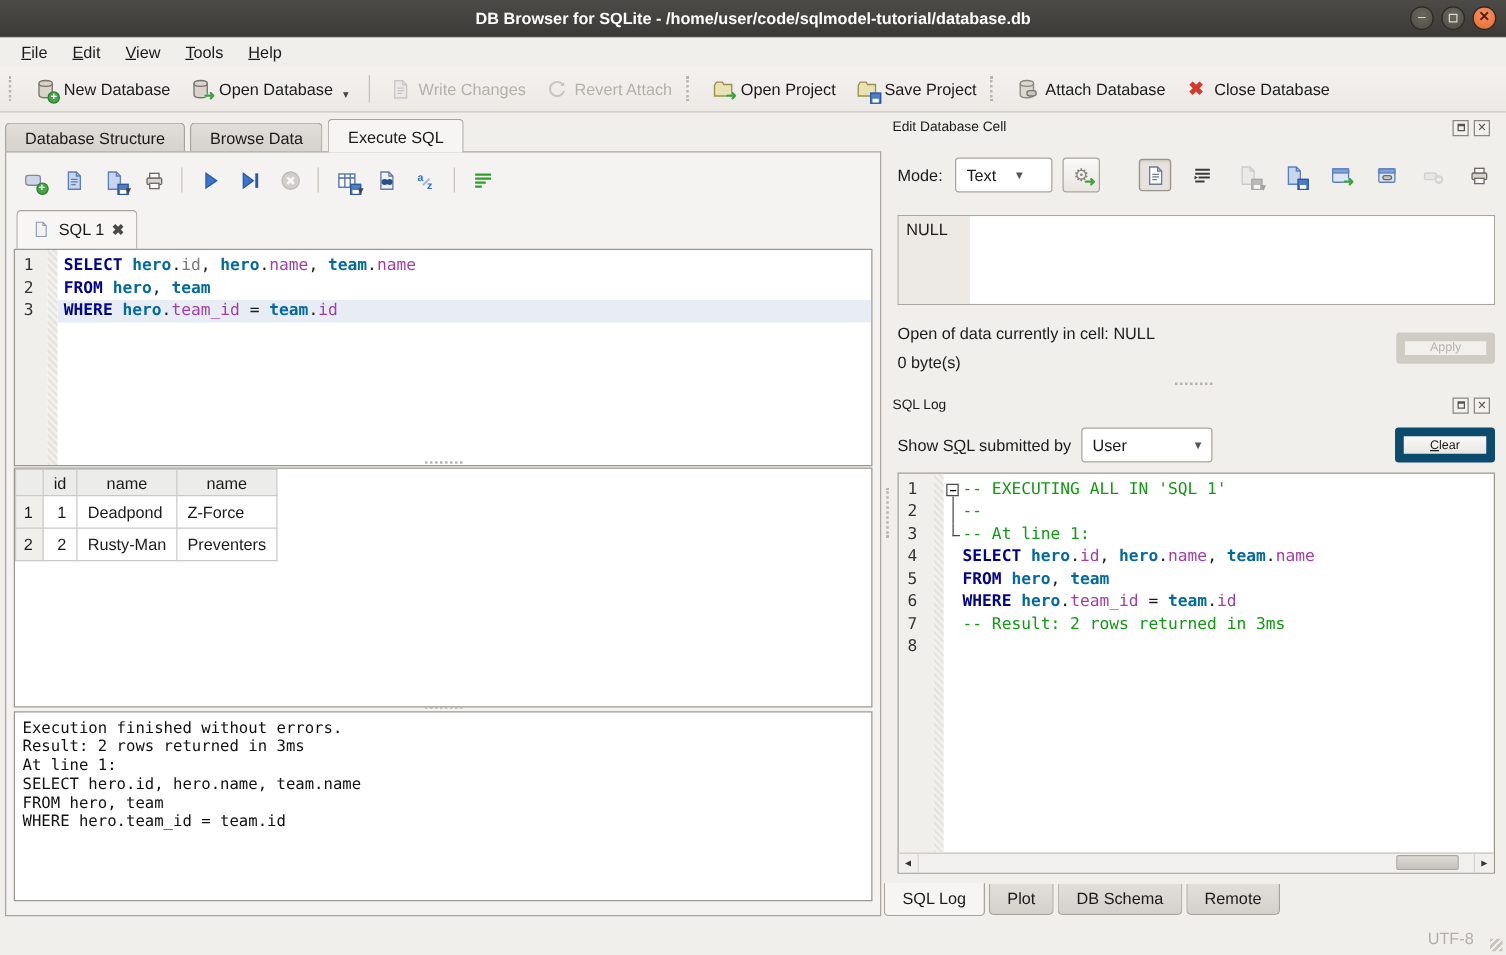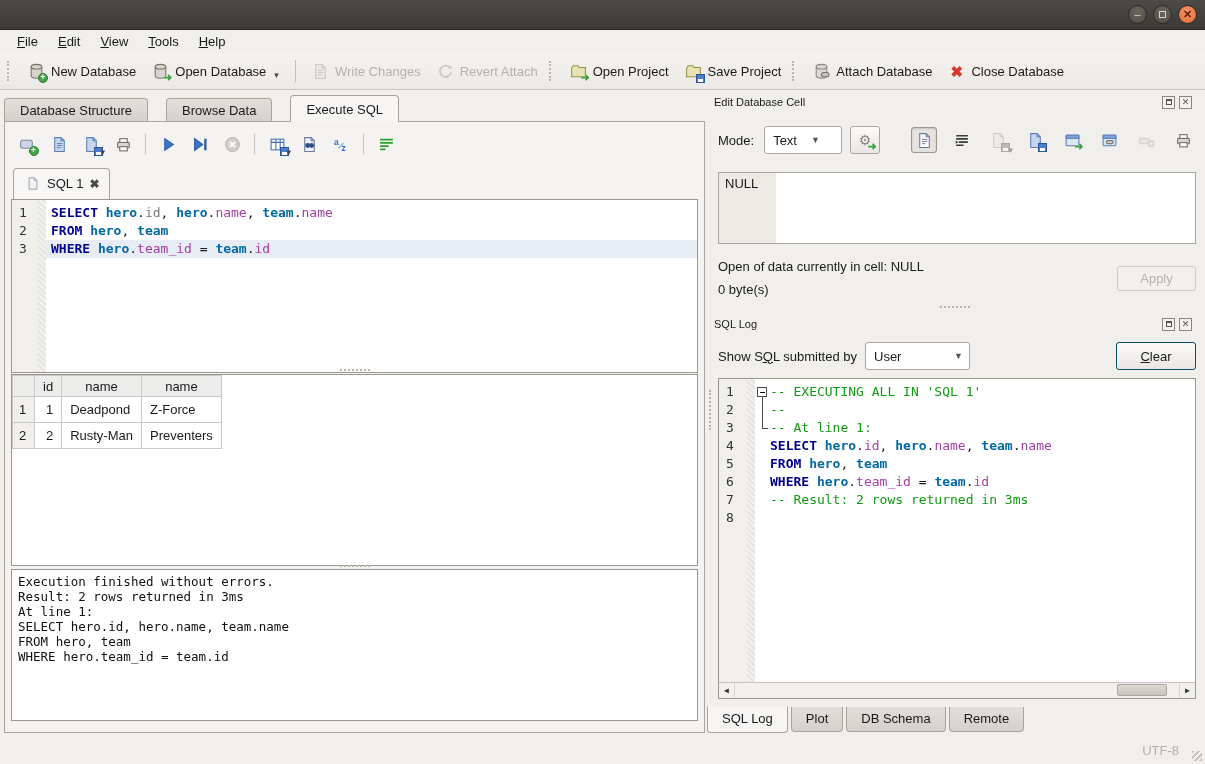--- a/index.html
+++ b/index.html
@@ -45,21 +45,21 @@
   .badge.plus { color:#fff; background:#46a546; border:1px solid #2d7c2d; border-radius:50%; width:10px; height:10px;
     display:flex; align-items:center; justify-content:center; font-size:9px; }
   .badge.arrow { color:#3fa03f; font-size:11px; text-shadow:0 0 1px #fff; }
   .badge.save { width:9px; height:9px; background:#4d7cc9; border:1px solid #2d5699; }
   .badge.save:after { content:""; display:block; margin:4px auto 0; width:5px; height:3px; background:#fff; }
   .bigx { color:#d8382a; font-size:15px; font-weight:bold; line-height:1; }
 
   
   .main-tabs { position:absolute; left:4px; top:95px; display:flex; align-items:flex-end; height:27px; }
   .main-tab { padding:4px 15px 5px; background:linear-gradient(#e2dfda,#d4d0cb); border:1px solid #a8a49d;
-    border-bottom:none; border-radius:4px 4px 0 0; margin-right:18px; height:24px; }
+    border-bottom:none; border-radius:4px 4px 0 0; margin-right:4px; height:24px; }
   .main-tab.active { background:#f6f5f3; height:27px; padding-top:6px; position:relative; z-index:3; }
 
   .left-page { position:absolute; left:4px; top:121px; width:701px; height:612px;
     border:1px solid #aaa69f; background:#f4f3f1; z-index:2; }
 
   
   .sql-toolbar { position:absolute; left:8px; top:8px; height:28px; display:flex; align-items:center; gap:4px; }
   .sql-tb-btn { width:28px; height:26px; display:flex; align-items:center; justify-content:center; border-radius:3px; position:relative; }
   .sql-tb-btn.disabled { opacity:.8; }
   .sql-tb-sep { width:1px; height:20px; background:#c6c2bb; margin:0 4px; }
@@ -121,22 +121,22 @@
   .gear-btn { width:30px; height:28px; margin-left:8px; border:1px solid #aaa69f; border-radius:3px;
     background:linear-gradient(#fbfaf9,#e9e6e2); display:flex; align-items:center; justify-content:center; position:relative; }
   .cell-icons { margin-left:auto; display:flex; align-items:center; gap:11px; }
   .cell-ic { width:26px; height:26px; display:flex; align-items:center; justify-content:center; position:relative; border-radius:3px; }
   .cell-ic.pressed { border:1px solid #9a968f; background:#e6e3de; box-shadow:inset 0 1px 2px rgba(0,0,0,.15); }
   .cell-ic.disabled { opacity:.45; filter:grayscale(1); }
 
   .cell-box { position:absolute; left:718px; top:172px; width:478px; height:72px; border:1px solid #aaa69f; background:#fff; display:flex; }
   .cell-gutter { width:57px; background:#edeae5; flex:none; padding:3px 0 0 6px; }
   .cell-info { position:absolute; left:718px; font-size:13px; }
-  .btn { border:1px solid #0c4a6e; border-radius:3px; background:linear-gradient(#fbfaf9,#e9e6e2);
-    display:flex; align-items:center; justify-content:center; font-size:13px; }
+  .btn { border:7px solid #0c4a6e; border-radius:3px; background:linear-gradient(#fbfaf9,#e9e6e2);
+    display:flex; align-items:center; justify-content:center; font-size:10px; }
   .btn.disabled { background:#f2f0ed; border-color:#cfccc6; color:#b5b2ac; }
 
   .show-row { position:absolute; left:718px; top:341px; width:478px; height:30px; display:flex; align-items:center; }
   .show-row u { text-decoration:underline; }
 
   .log-box { position:absolute; left:718px; top:378px; width:478px; height:321px; border:1px solid #9b978f; background:#fff;
     font-family:"DejaVu Sans Mono", monospace; font-size:13px; display:flex; flex-direction:column; }
   .log-inner { flex:1; display:flex; overflow:hidden; }
   .log-gutter { width:28px; background:#f0efec; color:#333; flex:none; padding-top:4px; }
   .log-code { flex:1; padding-top:4px; }
@@ -167,20 +167,21 @@
   .statusbar .enc { margin-left:auto; margin-right:26px; color:#b3b0ab; font-size:13px; }
   .grip { position:absolute; right:3px; bottom:3px; width:10px; height:10px;
     background:repeating-linear-gradient(135deg,#c9c5be 0 2px,transparent 2px 4px); }
 </style>
 </head>
 <body>
 
 <div class="window">
 
   <div class="titlebar">
+    <span class="title">DB Browser for SQLite - /home/user/code/sqlmodel-tutorial/database.db</span>
     <div class="winbtns">
       <span class="winbtn">–</span>
       <span class="winbtn">
           <span class="maxsq"></span>
         </span>
       <span class="winbtn close">✕</span>
     </div>
   </div>
 
   <div class="menubar">

